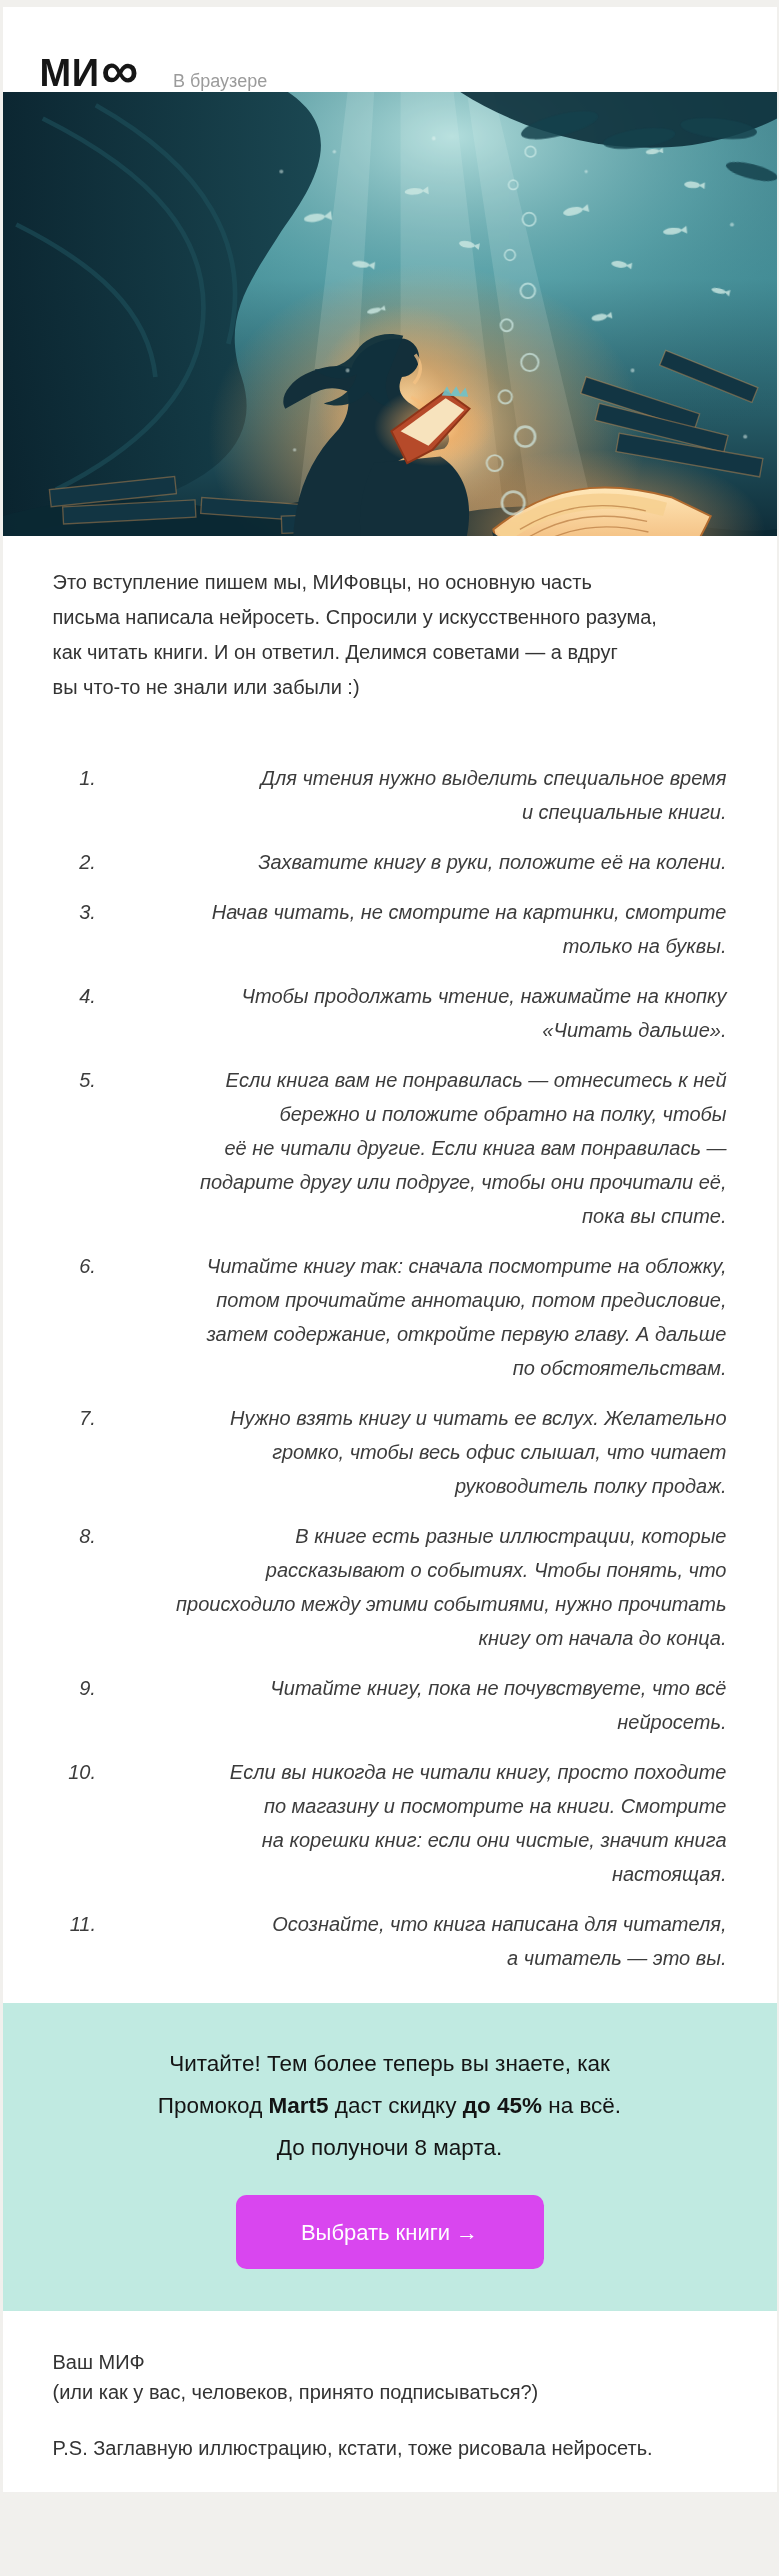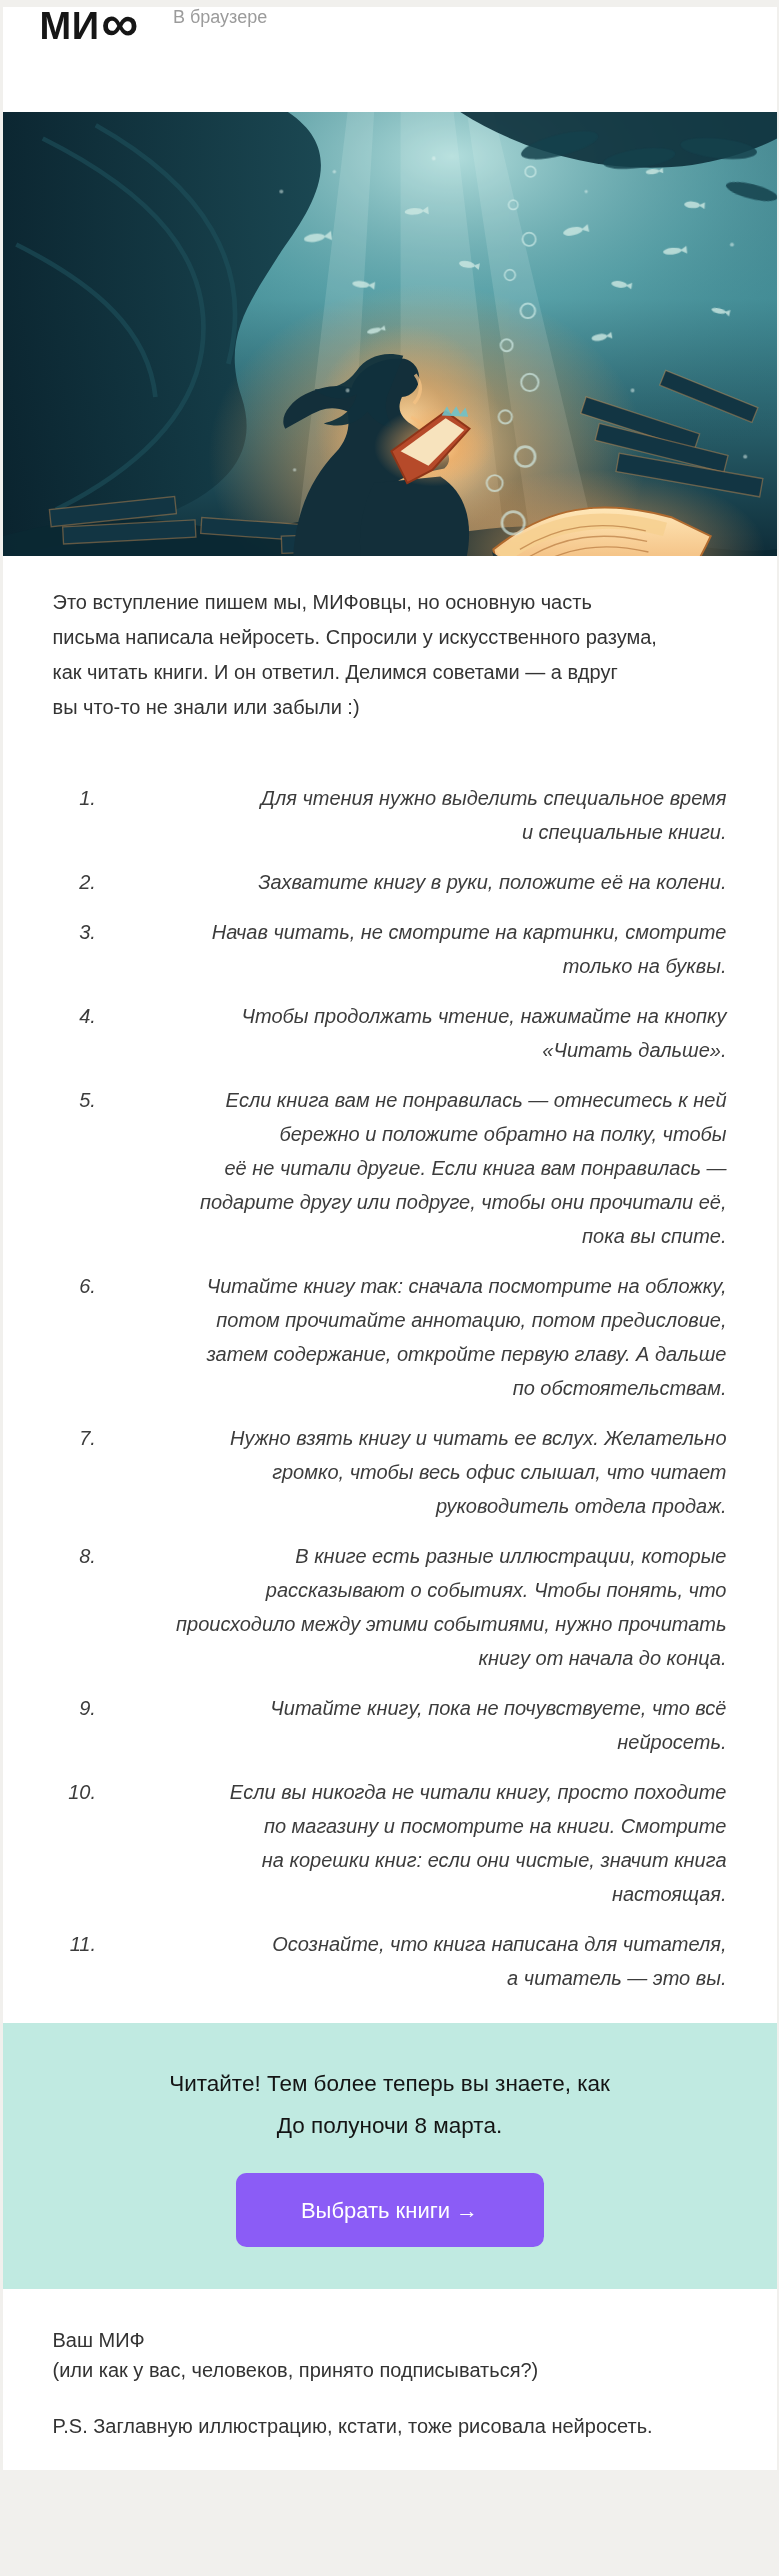--- a/index.html
+++ b/index.html
@@ -7,21 +7,21 @@
     background:#f1f0ed;
     font-family:"Liberation Sans","DejaVu Sans",sans-serif;
     -webkit-font-smoothing:antialiased;
   }
   .page{width:779px;margin:0 auto;}
   .email-card{
     width:774px;margin:6.6px auto 0;background:#ffffff;
     overflow:hidden;
   }
   
-  .header{height:105px;display:flex;align-items:flex-start;padding-left:37px;}
+  .header{height:85px;display:flex;align-items:flex-end;padding-left:37px;}
   .logo{font-size:38px;font-weight:800;color:#161616;letter-spacing:0.7px;line-height:1;display:flex;align-items:center;}
   .logo .inf{font-size:52px;font-weight:700;line-height:0;margin-left:1.3px;position:relative;top:-2.7px;}
   .browser-link{margin-left:34px;font-size:18px;color:#9b9b9b;text-decoration:none;cursor:pointer;}
   
   .hero{height:444px;width:774px;line-height:0;}
   .hero svg{display:block;}
   
   .content{padding:0 50px;color:#333333;}
   .greeting{margin:26.5px 0 0;font-size:20px;line-height:29px;}
   .intro{margin:29px 0 0;font-size:20px;line-height:35px;white-space:pre-line;}
@@ -33,21 +33,21 @@
   
   .promo{
     margin-top:28px;background:#c0eae1;text-align:center;
     padding:40px 26.5px 42px;color:#141414;
     font-size:22.5px;line-height:42px;
   }
   .promo .link{color:#2aa38f;text-decoration:underline;cursor:pointer;}
   .promo b{font-weight:700;}
   .cta-button{
     display:inline-block;margin-top:26.5px;width:308px;
-    background:#8b5cf6;color:#ffffff;border:none;border-radius:10.6px;
+    background:#d946ef;color:#ffffff;border:none;border-radius:10.6px;
     font-family:inherit;font-size:22px;line-height:1;padding:26.5px 0 25px;
     cursor:pointer;
   }
   
   .footer{padding:36px 50px 29px;color:#333333;}
   .signature{margin:0;font-size:20px;line-height:30px;white-space:pre-line;}
   .ps{margin:26.5px 0 0;font-size:20px;line-height:30px;}
 </style>
 </head>
 <body>
@@ -255,41 +255,44 @@
 бережно и положите обратно на полку, чтобы
 её не читали другие. Если книга вам понравилась —
 подарите другу или подруге, чтобы они прочитали её,
 пока вы спите.</li>
         <li>Читайте книгу так: сначала посмотрите на обложку,
 потом прочитайте аннотацию, потом предисловие,
 затем содержание, откройте первую главу. А дальше
 по обстоятельствам.</li>
         <li>Нужно взять книгу и читать ее вслух. Желательно
 громко, чтобы весь офис слышал, что читает
-руководитель отдела продаж.</li>
+руководитель полку продаж.</li>
         <li>В книге есть разные иллюстрации, которые
 рассказывают о событиях. Чтобы понять, что
 происходило между этими событиями, нужно прочитать
 книгу от начала до конца.</li>
         <li>Читайте книгу, пока не почувствуете, что всё
 нейросеть.</li>
         <li>Если вы никогда не читали книгу, просто походите
 по магазину и посмотрите на книги. Смотрите
 на корешки книг: если они чистые, значит книга
 настоящая.</li>
         <li>Осознайте, что книга написана для читателя,
 а читатель — это вы.</li>
       </ol>
     </div>
 
     <div class="promo">
       <div>
         <span>Читайте! Тем более теперь вы знаете, как</span>
       </div>
       <div>
+        <span>Промокод </span><b>Mart5</b><span> даст скидку </span><b>до 45%</b><span> на всё.</span>
+      </div>
+      <div>
         <span>До полуночи 8 марта.</span>
       </div>
       <button class="cta-button">Выбрать книги →</button>
     </div>
 
     <div class="footer">
       <p class="signature">Ваш МИФ
 (или как у вас, человеков, принято подписываться?)</p>
       <p class="ps">P.S. Заглавную иллюстрацию, кстати, тоже рисовала нейросеть.</p>
     </div>

